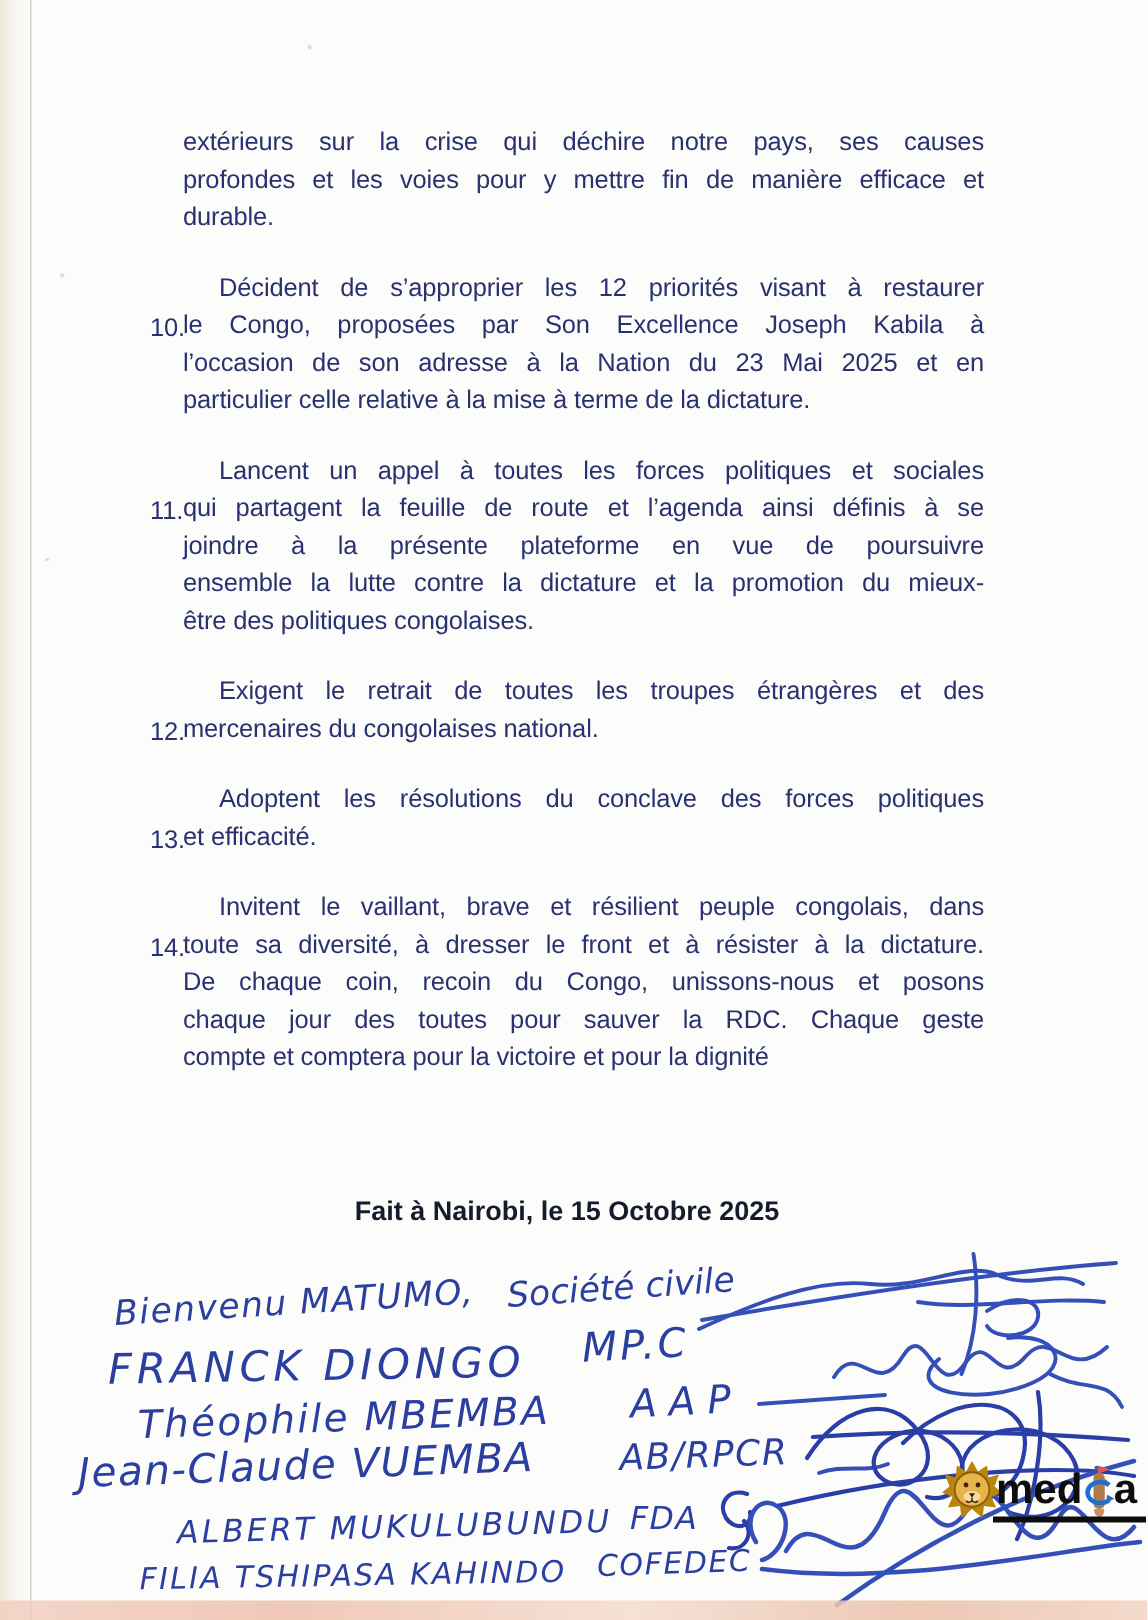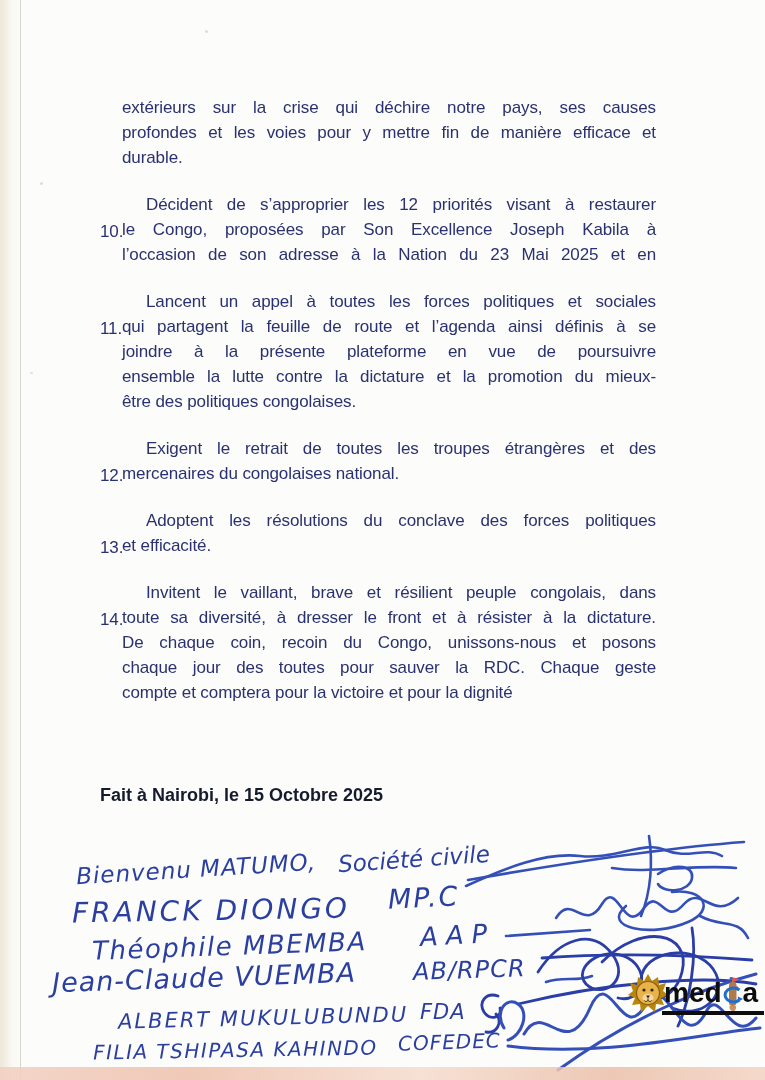--- a/index.html
+++ b/index.html
@@ -23,27 +23,27 @@
   .speck{position:absolute;border-radius:50%;background:rgba(95,100,125,.20);z-index:1;}
   
   .textcol{
     position:relative;z-index:2;
     margin-left:100px;width:556px;
     padding-top:82px;
     color:#2a3170;
     font-size:17px;line-height:25px;letter-spacing:-0.1px;
   }
   .para{position:relative;padding-left:22px;margin-top:22px;}
-  .para.cont{margin-top:13px;}
+  .para.cont{margin-top:0;}
   .pnum{position:absolute;left:0;top:0;margin-top:27px;}
   .jline{text-align:justify;text-align-last:justify;}
   .jline.first{padding-left:24px;}
   .jline.jlast{text-align-last:left;}
   .dateline{
-    margin-top:78px;text-align:left;
+    margin-top:78px;text-align:center;
     font-weight:bold;font-size:18px;color:#151b2d;letter-spacing:0;
   }
   
   .sig-area{position:absolute;left:0;top:0;width:765px;height:1080px;z-index:4;pointer-events:none;}
   .hw{
     position:absolute;white-space:nowrap;
     font-family:"DejaVu Sans",sans-serif;font-style:italic;
     color:#2b3fa0;
   }
   .s1n{left:76px;top:856px;font-size:23px;letter-spacing:1px;transform:rotate(-3.5deg);}
@@ -85,20 +85,21 @@
     <div class="jline">extérieurs sur la crise qui déchire notre pays, ses causes</div>
     <div class="jline">profondes et les voies pour y mettre fin de manière efficace et</div>
     <div class="jline jlast">durable.</div>
   </div>
 
   <div class="para">
     <span class="pnum">10.</span>
     <div class="jline first">Décident de s’approprier les 12 priorités visant à restaurer</div>
     <div class="jline">le Congo, proposées par Son Excellence Joseph Kabila à</div>
     <div class="jline">l’occasion de son adresse à la Nation du 23 Mai 2025 et en</div>
+    <div class="jline jlast">particulier celle relative à la mise à terme de la dictature.</div>
   </div>
 
   <div class="para">
     <span class="pnum">11.</span>
     <div class="jline first">Lancent un appel à toutes les forces politiques et sociales</div>
     <div class="jline">qui partagent la feuille de route et l’agenda ainsi définis à se</div>
     <div class="jline">joindre à la présente plateforme en vue de poursuivre</div>
     <div class="jline">ensemble la lutte contre la dictature et la promotion du mieux-</div>
     <div class="jline jlast">être des politiques congolaises.</div>
   </div>

